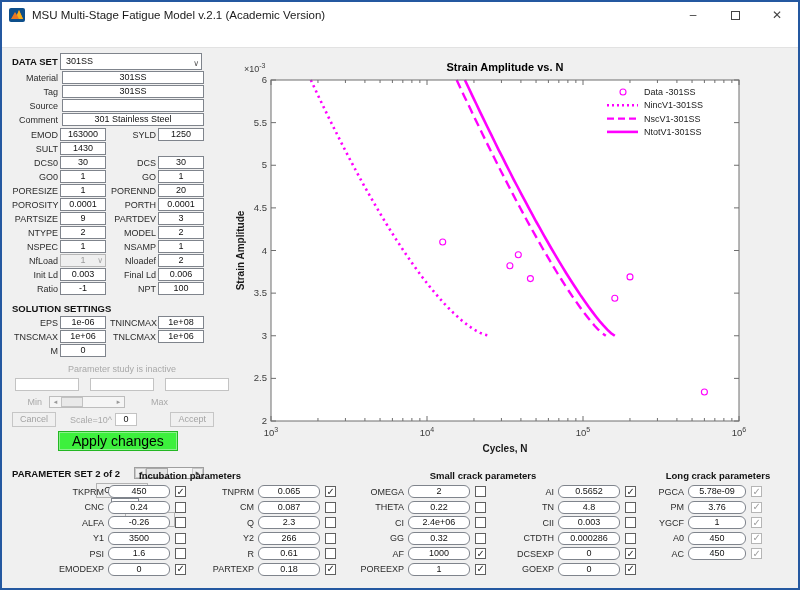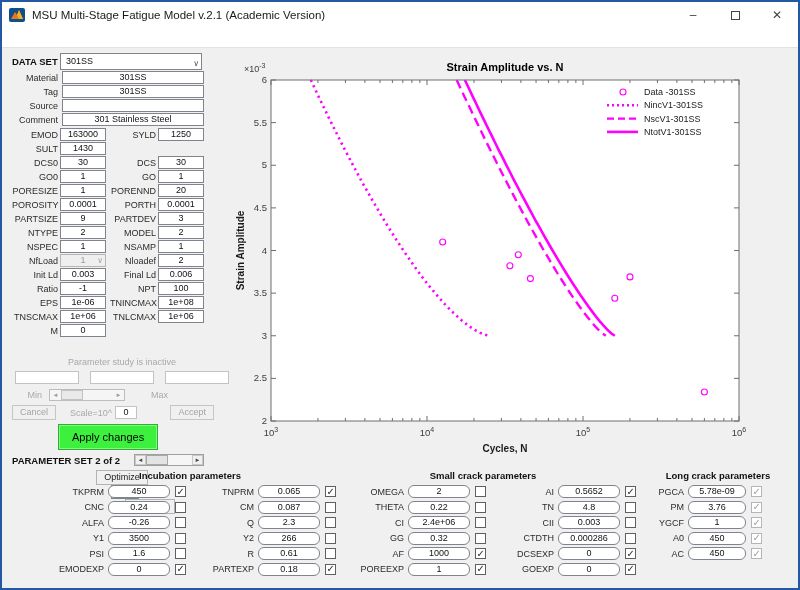--- a/index.html
+++ b/index.html
@@ -34,43 +34,43 @@
   .fld.dd .chev{display:block;}
   .fld.dis .chev{color:#a5a5a5;}
   .hide{visibility:hidden;}
   .dshead{display:flex;align-items:center;height:14px;margin:2px 0 3px 0;}
   .dslabel{font-size:9.5px;font-weight:bold;color:#111;width:48px;}
   .dropdown{position:relative;width:142px;height:17px;background:#fff;border:1px solid #7f848c;
     font-size:9px;line-height:15px;padding-left:5px;color:#111;}
   .dropdown .chev{display:block;top:2px;}
   .sechead{font-size:9.5px;font-weight:bold;color:#111;margin:8px 0 2px 0;}
   
-  .ps-status{font-size:9px;color:#a9a9a9;text-align:center;margin:20px 0 4px 0;}
+  .ps-status{font-size:9px;color:#a9a9a9;text-align:center;margin:7px 0 4px 0;}
   .ps-fields{display:flex;gap:11px;padding:0 3px;margin-bottom:5px;}
   .ps-fields .fld{flex:1;border-color:#c3c3c3;}
   .ps-minmax{display:flex;align-items:center;margin-bottom:4px;font-size:9px;color:#a9a9a9;}
   .ps-min{width:30px;text-align:right;margin-right:7px;}
   .ps-max{margin-left:26px;}
   .sbar{height:12px;border:1px solid #bdbdbd;background:#f5f5f5;display:flex;align-items:stretch;}
   .sbar.en{border-color:#9f9f9f;}
   .ps-bar{width:76px;}
   .sarrow{width:11px;display:flex;align-items:center;justify-content:center;
     font-size:6px;color:#9a9a9a;flex:0 0 auto;}
   .sbar.en .sarrow{color:#444;border:1px solid #c9c9c9;background:#f0f0f0;}
   .sthumb{width:22px;background:#e9e9e9;border:1px solid #c2c2c2;flex:0 0 auto;}
   .sbar.en .sthumb{background:#e3e3e3;border-color:#a8a8a8;}
   .ps-actions{display:flex;align-items:center;margin-bottom:2px;font-size:9px;}
   .btn{background:#f0f0f0;border:1px solid #b3b3b3;font-size:9px;height:15px;
     line-height:13px;padding:0 7px;color:#222;text-align:center;}
   .btn.dis{color:#a3a3a3;border-color:#c6c6c6;}
   .scale-lbl{color:#a9a9a9;margin-left:14px;}
   .scale-fld{width:22px;margin-left:3px;border-color:#c3c3c3;}
   .accept{margin-left:auto;margin-right:18px;}
-  .apply{display:block;margin:4px 0 4px 46px;background:#3df03d;border:1px solid #23b723;
-    box-shadow:0 0 0 1px #8cf08c inset;font-size:11px;height:26px;line-height:15px;
+  .apply{display:block;margin:4px 0 16px 46px;background:#3df03d;border:1px solid #23b723;
+    box-shadow:0 0 0 1px #8cf08c inset;font-size:14px;height:20px;line-height:15px;
     padding:0 13px;color:#000;}
   .pset-row{display:flex;align-items:center;margin:3px 0 4px 0;}
   .pset-lbl{font-size:9.5px;font-weight:bold;color:#111;}
   .pset-bar{width:70px;margin-left:auto;margin-right:28px;}
   .opt-row{display:flex;align-items:center;flex-direction:column;}
   .opt-dd{width:28px;height:14px;margin-left:6px;line-height:12px;}
   .opt-dd .chev{top:1px;}
   .remove{margin-left:56px;}
   
   .groups{position:absolute;left:16px;top:468px;width:100%;height:120px;}
@@ -229,20 +229,21 @@
           <span class="fld w-f"><span>0.006</span></span>
         </div>
         <div class="prow">
           <span class="lbl w-l1">Ratio</span>
           <span class="fld w-f"><span>-1</span></span>
           <span class="lbl w-l2">NPT</span>
           <span class="fld w-f"><span>100</span></span>
         </div>
       </div>
 
+    <div class="sechead">SOLUTION SETTINGS</div>
 
     <div>
 
     <div class="prow">
           <span class="lbl w-l1">EPS</span>
           <span class="fld w-f"><span>1e-06</span></span>
           <span class="lbl w-l2">TNINCMAX</span>
           <span class="fld w-f"><span>1e+08</span></span>
         </div>
         <div class="prow">

